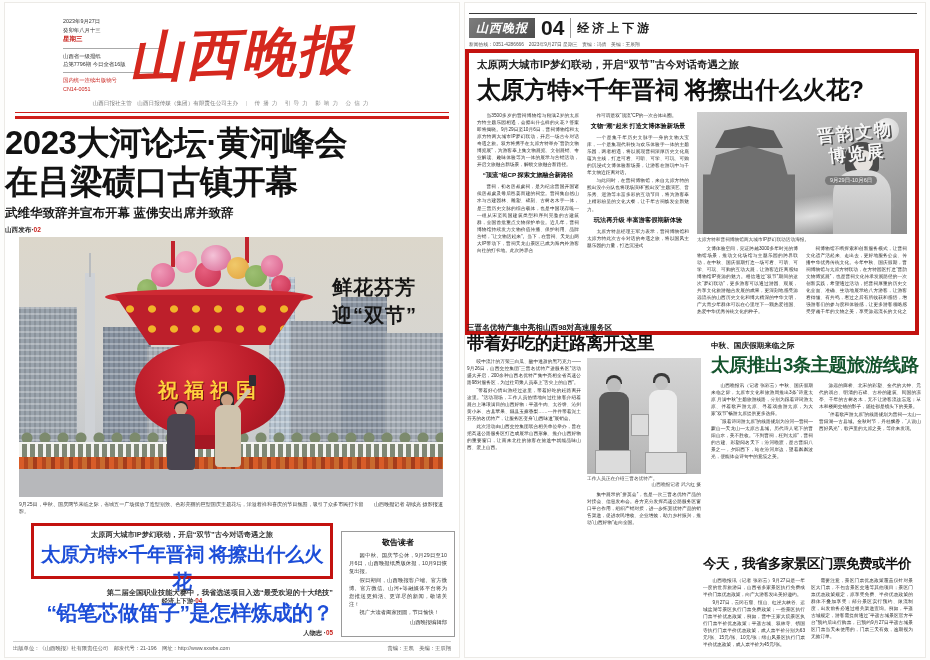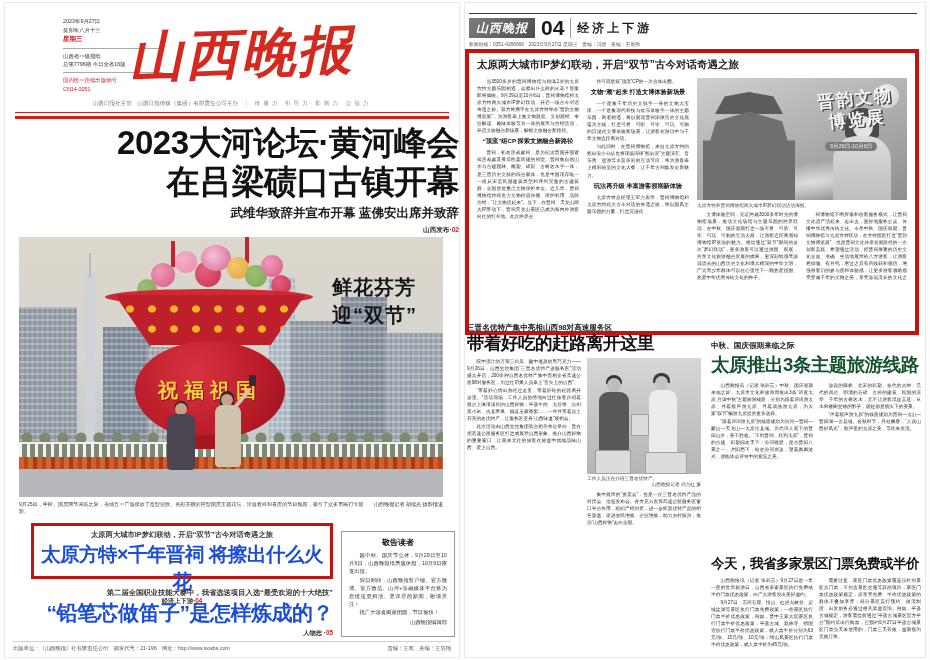--- a/index.html
+++ b/index.html
@@ -16,21 +16,21 @@
   .fp-dateline .grp{border-top:1px solid #aaa;margin-top:3px;padding-top:3px;}
   .fp-masthead{position:absolute;left:116px;top:6px;width:240px;height:88px;
     font-family:"DejaVu Serif","Liberation Serif",serif;font-style:italic;font-weight:bold;
     font-size:54px;line-height:88px;text-align:center;color:#d5281e;letter-spacing:2px;
     transform:rotate(-2deg);}
   .fp-pubrow{position:absolute;left:0;top:97px;width:100%;text-align:center;font-size:5.6px;color:#777;}
   .fp-pubrow .slogan{color:#8a8a8a;letter-spacing:3px;margin-left:6px;}
   .fp-pubrow .vd{color:#bbb;margin-left:6px;}
   .fp-rules{position:absolute;left:10px;right:10px;top:109px;height:3px;
     border-top:1px solid #cf1f1a;border-bottom:3px solid #cf1f1a;}
-  .fp-lead{position:absolute;left:0;top:121px;width:100%;text-align:right;}
+  .fp-lead{position:absolute;left:0;top:121px;width:100%;text-align:left;}
   .fp-h1{font-size:33px;font-weight:900;line-height:1.17;color:#121212;letter-spacing:-0.5px;}
   .fp-sub{margin-top:4px;font-size:12.5px;font-weight:bold;color:#1a1a1a;}
   .fp-ref{margin-top:4px;font-size:6.6px;color:#333;font-weight:bold;}
   .fp-ref .pg{color:#c8211c;}
 
   .fp-photo{position:absolute;left:14px;top:234px;width:424px;height:260px;overflow:hidden;
     background:linear-gradient(180deg,#dcd7cb 0%,#d6d5d1 45%,#c7cacd 78%,#c3c6c9 100%);}
   .bld{position:absolute;background-image:
       repeating-linear-gradient(0deg,rgba(255,255,255,.28) 0 2px,rgba(0,0,0,0) 2px 6px),
       repeating-linear-gradient(90deg,rgba(0,0,0,.10) 0 2px,rgba(0,0,0,0) 2px 5px);}
@@ -145,21 +145,21 @@
   .a2-photo .p2hair{position:absolute;left:66px;top:15px;width:17px;height:10px;border-radius:8px 8px 0 0;background:#3a3a3a;}
   .a2-photo .box{position:absolute;background:#dcdcdc;border:1px solid #9f9f9f;}
   .a2-cap{font-size:4.7px;color:#444;line-height:1.45;margin:2px 0;}
   .a2-cap .r{display:block;text-align:right;}
 
   .rp-art3{position:absolute;left:246px;top:338px;width:210px;}
   .a3-head{font-size:18.5px;font-weight:900;color:#14532d;letter-spacing:-0.5px;margin-top:1px;}
   .a3-body{display:flex;gap:6px;margin-top:5px;height:148px;overflow:hidden;}
   .a3-col{flex:1;overflow:hidden;}
 
-  .rp-art4{position:absolute;left:246px;top:552px;width:210px;}
+  .rp-art4{position:absolute;left:238px;top:552px;width:210px;}
   .a4-head{font-size:13.5px;font-weight:900;color:#111;letter-spacing:-0.5px;}
   .a4-body{display:flex;gap:6px;margin-top:4px;height:82px;overflow:hidden;}
   .a4-col{flex:1;overflow:hidden;}
 </style>
 </head>
 <body>
 
 <div class="canvas">
 
   <section class="page page-left">
@@ -288,20 +288,21 @@
     <div class="rp-header">
       <div class="rp-logo">山西晚报</div>
       <div class="rp-pageno">04</div>
       <div class="rp-vd"></div>
       <div class="rp-section">经济上下游</div>
     </div>
     <div class="rp-info">新闻热线：0351-4286666　2023年9月27日 星期三　责编：冯倩　美编：王辰翔</div>
 
     <div class="rp-mainbox">
       <div class="mb-kicker">太原两大城市IP梦幻联动，开启“双节”古今对话奇遇之旅</div>
+      <div class="mb-head">太原方特×千年晋祠 将擦出什么火花?</div>
       <div class="mb-body">
         <div class="mb-col">
             <p class="flow-p">当3500多岁的晋祠博物馆与刚满2岁的太原方特主题乐园相遇，会擦出什么样的火花？答案即将揭晓。9月29日至10月6日，晋祠博物馆和太原方特两大城市IP梦幻联动，开启一场古今对话奇遇之旅。双方将携手在太原方特举办“晋韵文物博览展”，为游客奉上集文物展览、文创展销、专业解读、趣味体验等为一体的展示与营销活动，开启文旅融合新场景，解锁文旅融合新路径。</p>
             <div class="flow-h">“顶流”组CP 探索文旅融合新路径</div>
             <p class="flow-p">晋祠，初名唐叔虞祠，是为纪念晋国开国诸侯唐叔虞及母后邑姜而建的祠堂。晋祠集自然山水与古建园林、雕塑、碑刻、古树名木于一体，是三晋历史文脉的综合载体，也是中国现存唯一一组从宋至民国建筑类型和序列完整的古建筑群，全国首批重点文物保护单位。近几年，晋祠博物馆持续发力文物价值传播、保护利用、品牌营销，“让文物活起来”。当下，在晋祠、天龙山两大IP带动下，晋祠天龙山景区已成为海内外游客向往的打卡地。此次跨界合</p>
           </div>
         <div class="mb-col">
             <p class="flow-p">作可谓是双“顶流”CP的一次合体出圈。</p>
             <div class="flow-h">文物“潮”起来 打造文博体验新场景</div>
             <p class="flow-p">一个是集千年历史文脉于一身的文物大宝库，一个是集现代科技与欢乐体验于一体的主题乐园，两者相遇，将以展现晋祠深厚历史文化底蕴为主线，打造可看、可听、可学、可玩、可购的沉浸式文博体验新场景，让游客在游玩中与千年文物近距离对话。</p>

